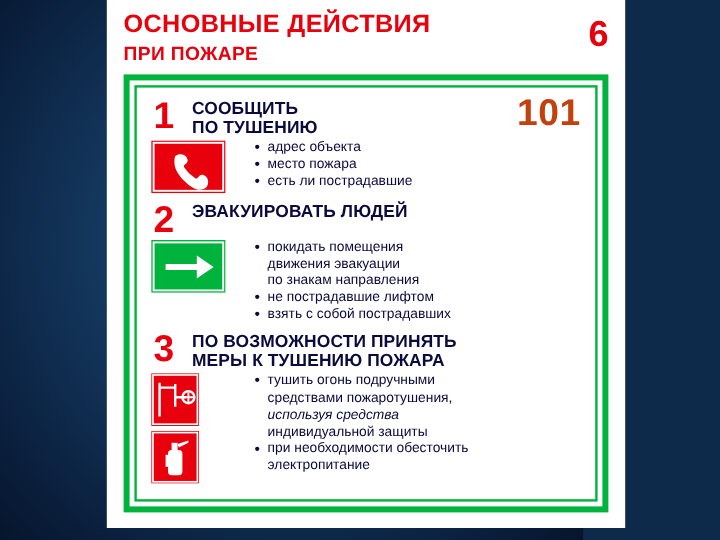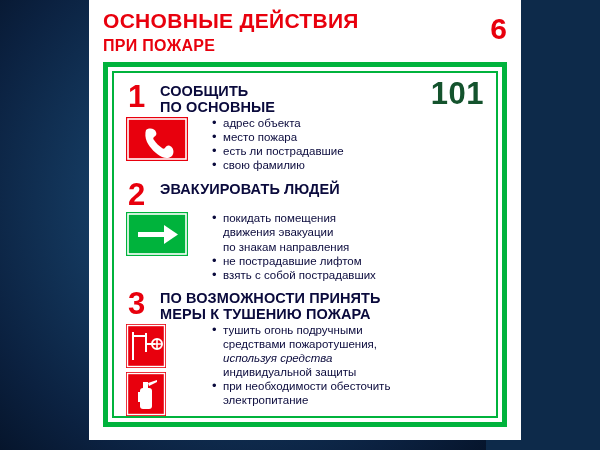--- a/index.html
+++ b/index.html
@@ -107,21 +107,21 @@
     color: #0a0a3c;
     font-weight: bold;
     font-size: 14.5px;
     line-height: 16px;
     letter-spacing: 0.1px;
   }
   .phone {
     position: absolute;
     right: 4px;
     top: -4px;
-    color: #14532d;
+    color: #c2410c;
     font-weight: bold;
     font-size: 31px;
     line-height: 33px;
     letter-spacing: 0.5px;
   }
 
   .block-body {
     display: flex;
     align-items: flex-start;
     margin-top: 2px;
@@ -186,39 +186,38 @@
     <div class="page-num">6</div>
 
     <div class="frame">
       <div class="frame-inner">
 
         <div class="block b1">
           <div class="block-head">
             <div class="num">1</div>
             <div class="head-text">
               <div class="ttl">СООБЩИТЬ</div>
-              <div class="ttl">ПО ОСНОВНЫЕ</div>
+              <div class="ttl">ПО ТУШЕНИЮ</div>
             </div>
             <div class="phone">101</div>
           </div>
           <div class="block-body">
             <div class="icon-col">
               <svg class="pict" viewBox="0 0 62 44">
                 <rect x="0" y="0" width="62" height="44" fill="#e8000d"></rect>
                 <rect x="2" y="2" width="58" height="40" fill="none" stroke="#ffffff" stroke-width="1.6"></rect>
                 <g fill="#ffffff">
                   <path d="M20 13 c4-3 9-1 10 2 1 2 0 4-2 5 -1 1-1 2 0 3 2 3 5 6 8 8 1 1 2 1 3 0 1-2 3-3 5-2 3 1 5 6 2 10 -2 2-6 3-10 1 -6-3-12-9-15-15 -2-4-2-9-1-12z"></path>
                 </g>
               </svg>
             </div>
             <ul class="bullets">
               <li>адрес объекта</li>
               <li>место пожара</li>
               <li>есть ли пострадавшие</li>
-              <li>свою фамилию</li>
             </ul>
           </div>
         </div>
 
         <div class="block b2">
           <div class="block-head">
             <div class="num">2</div>
             <div class="head-text">
               <div class="ttl">ЭВАКУИРОВАТЬ ЛЮДЕЙ</div>
             </div>

